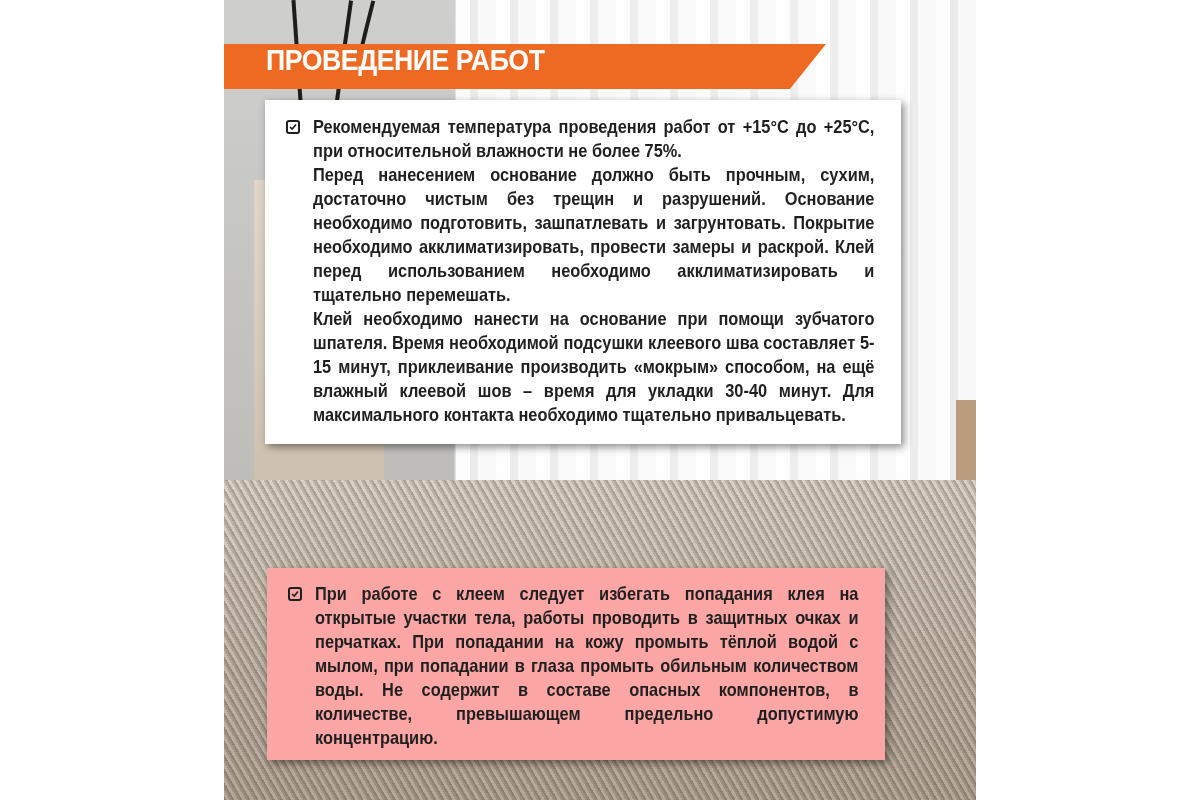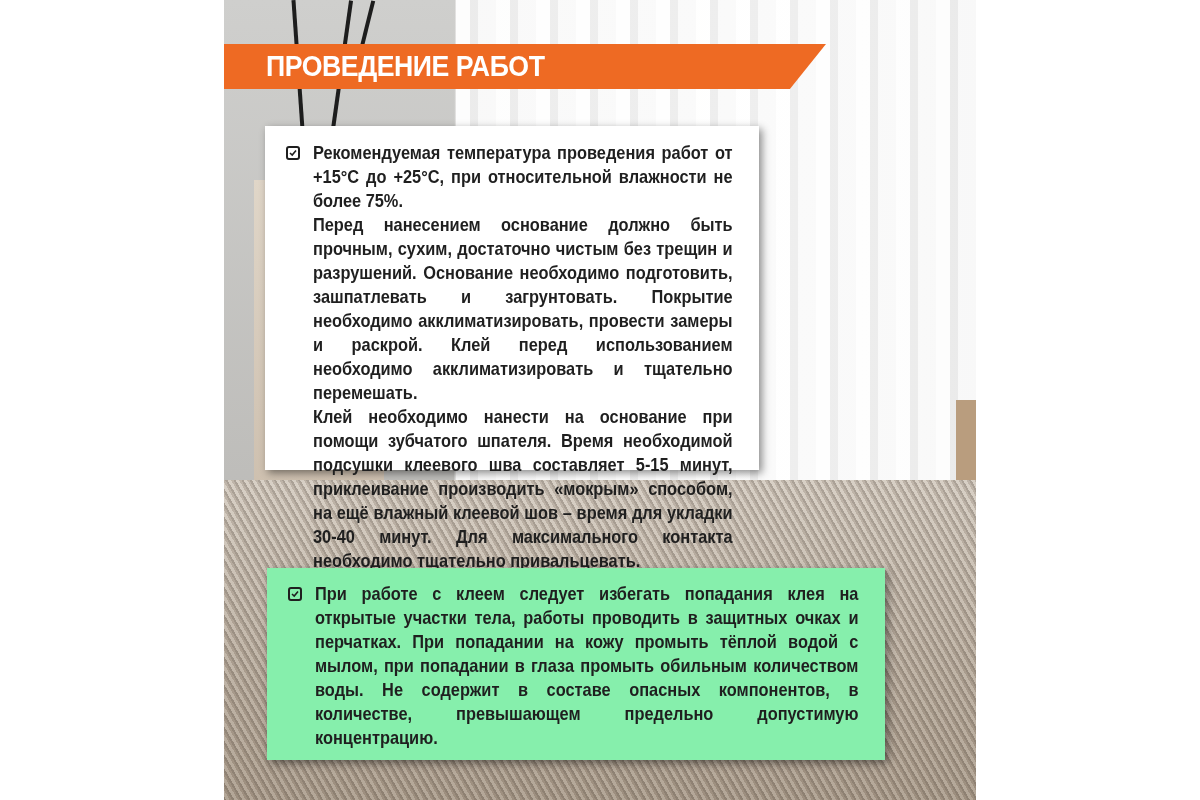--- a/index.html
+++ b/index.html
@@ -13,30 +13,30 @@
     background:repeating-linear-gradient(90deg,rgba(255,255,255,0.9) 0 14px,rgba(235,235,235,0.8) 14px 22px,rgba(250,250,250,0.9) 22px 40px);}
   .bg-cabinet{position:absolute;left:30px;top:180px;width:130px;height:320px;background:linear-gradient(180deg,#e0d6c8,#cdbfae);}
   .bg-wood{position:absolute;left:732px;top:400px;width:20px;height:100px;background:#b99d7e;}
   .bg-stem{position:absolute;top:0;width:4px;height:130px;background:#1d1d1d;}
   .bg-carpet{position:absolute;left:0;top:480px;width:752px;height:320px;
     background:
       repeating-linear-gradient(60deg,rgba(90,78,66,0.35) 0 2px,rgba(220,212,200,0.2) 2px 5px,rgba(120,104,88,0.25) 5px 7px),
       linear-gradient(180deg,#d7cfc5 0,#b9ad9f 60%,#a99b8b 100%);}
   
   .header-bar{position:absolute;left:0;height:45px;background:#ee6a23;color:#fff;
-    border-top-right-radius:0 0;display:flex;align-items:center;
+    border-top-right-radius:0 0;display:flex;
     clip-path:polygon(0 0,100% 0,94% 100%,0 100%);}
   .header-bar::after{content:"";}
   .header-bar .title{font-family:"Liberation Sans", sans-serif;font-weight:bold;font-size:29px;letter-spacing:-0.5px;margin-left:42px;transform:scaleX(0.92);transform-origin:left center;white-space:nowrap;}
   .h1{top:44px;width:602px;}
   .h2{top:493px;width:602px;}
   
   .card{position:absolute;background:#ffffff;box-shadow:3px 3px 8px rgba(0,0,0,0.45);}
-  .card1{left:41px;top:126px;width:494px;height:344px;}
-  .card2{left:43px;top:568px;width:618px;height:192px;background:#86efac;}
+  .card1{left:41px;top:100px;width:636px;height:344px;}
+  .card2{left:43px;top:568px;width:618px;height:192px;background:#fca5a5;}
   .card-body{position:absolute;left:48px;right:26px;font-family:"Liberation Sans", sans-serif;font-weight:bold;color:#1f1f1f;font-size:18.2px;line-height:24px;text-align:justify;}
   .card1 .card-body{top:15px;}
   .card2 .card-body{top:14px;}
   .card-body p{margin:0;transform:scaleX(0.9);transform-origin:left top;width:111%;}
   .check{position:absolute;left:21px;width:14px;height:14px;border:2px solid #1f1f1f;border-radius:3px;box-sizing:border-box;}
   .card1 .check{top:20px;}
   .card2 .check{top:19px;}
   .check svg{position:absolute;left:1px;top:1px;}
 </style>
 </head>

